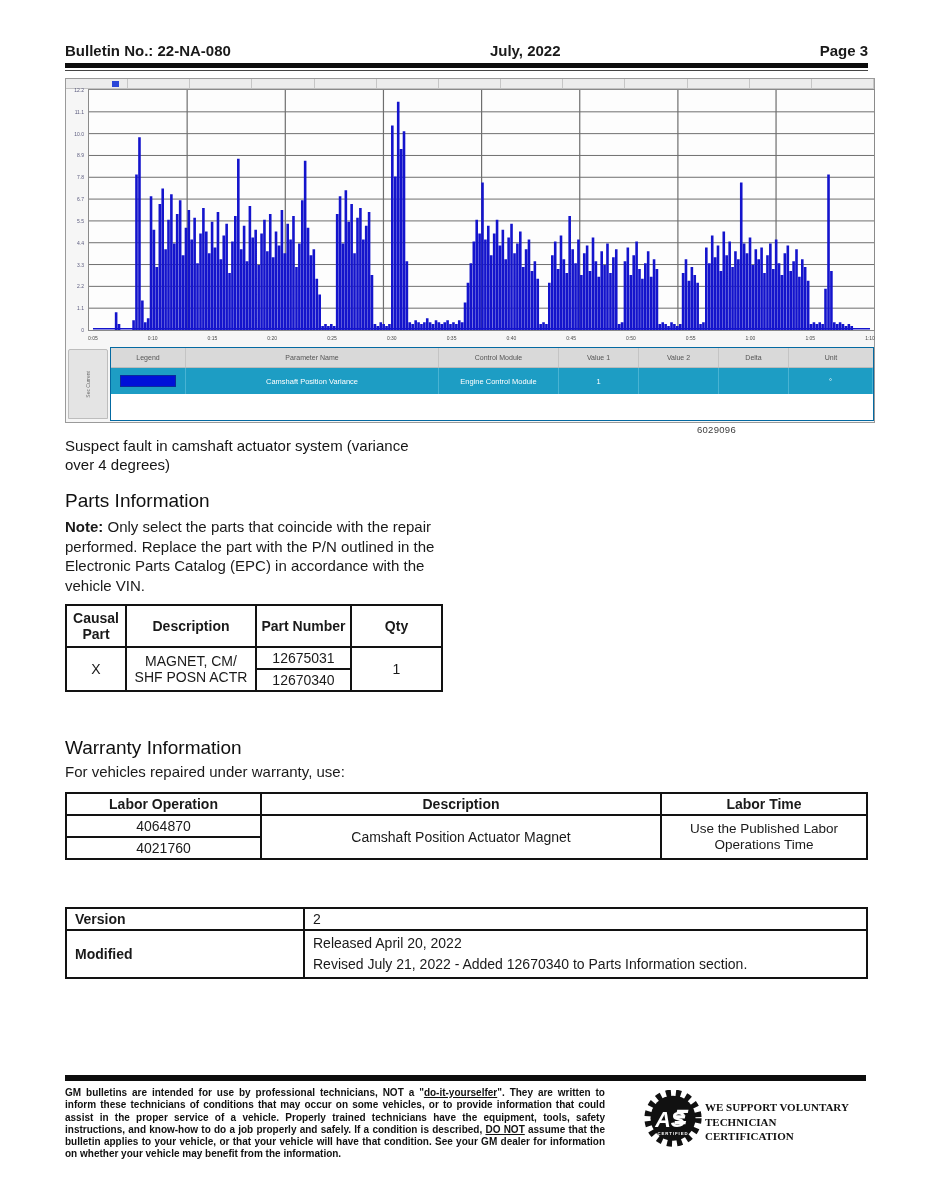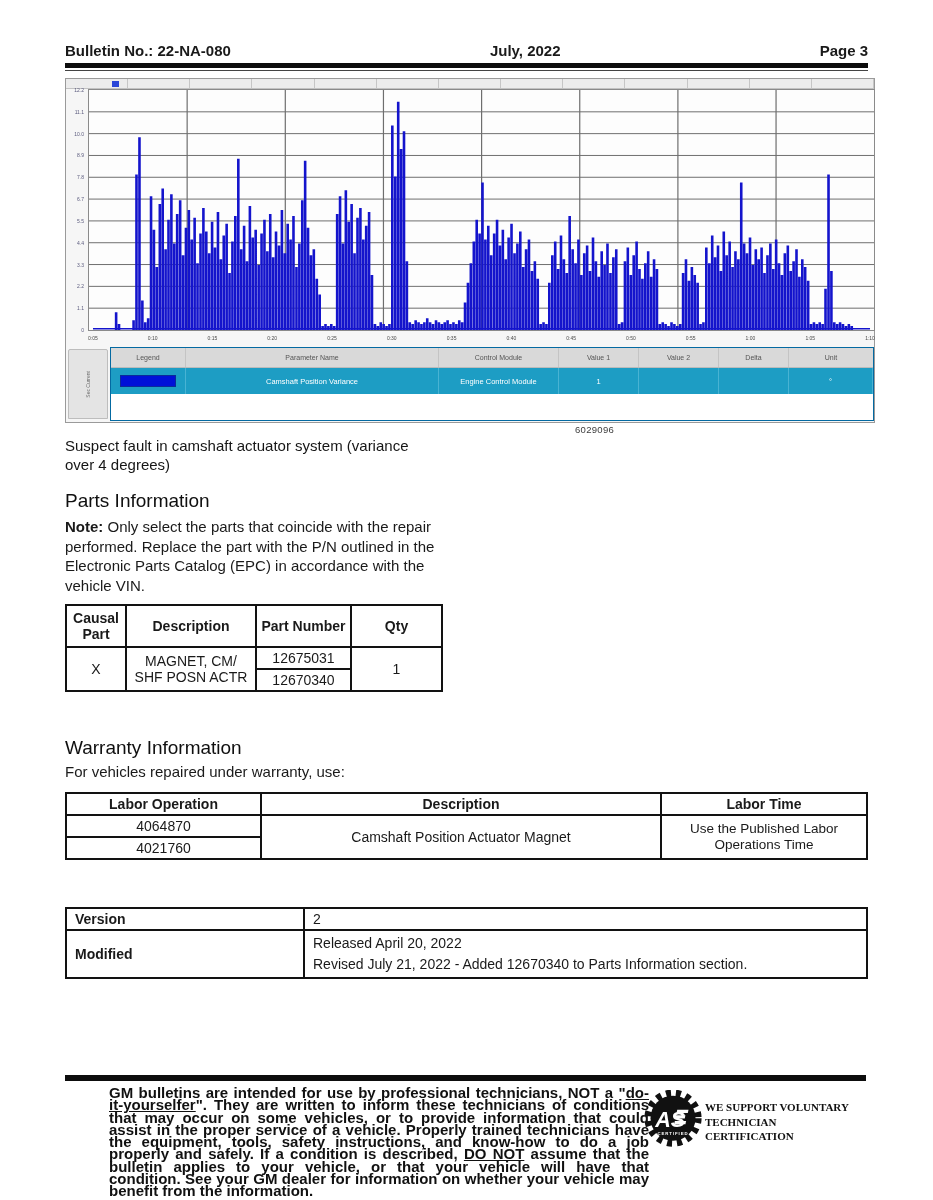--- a/index.html
+++ b/index.html
@@ -27,21 +27,21 @@
   .side-tab span { writing-mode:vertical-rl; transform:rotate(180deg); font-size:5px; color:#6b6b6b; filter:blur(.3px); }
   .dtable { position:absolute; top:268px; left:44px; width:764px; background:#fff; border:1px solid #0369a1; }
   .dtable .hrow { display:flex; height:20px; background:#d9d9d9; border-bottom:1px solid #bbb; }
   .dtable .drow { display:flex; height:26px; background:#1d9dc4; }
   .dtable .erow { height:26px; background:#fff; }
   .dtable .c { display:flex; align-items:center; justify-content:center; border-right:1px solid #c4c4c4; overflow:hidden; }
   .dtable .hrow .c { font-size:7px; color:#555; filter:blur(.25px); }
   .dtable .drow .c { font-size:7.5px; color:#fff; border-right:1px solid #49b3d3; filter:blur(.25px); }
   .c.w1{width:75px}.c.w2{width:253px}.c.w3{width:120px}.c.w4{width:80px}.c.w5{width:80px}.c.w6{width:70px}.c.w7{width:84px; border-right:none;}
   .swatch { width:56px; height:12px; background:#0010d8; border:1px solid #0a2a9a; }
-  .fig-num { top:424px; left:575px; width:283px; text-align:left; font-size:9.5px; color:#3c3c3c; letter-spacing:.3px; }
+  .fig-num { top:424px; left:575px; width:283px; text-align:center; font-size:9.5px; color:#3c3c3c; letter-spacing:.3px; }
 
   
   .caption { top:436px; left:65px; width:368px; font-size:15px; line-height:19px; color:#161616; }
   .sec-title { left:65px; font-size:19px; font-weight:normal; color:#0f0f0f; }
   .note { top:517px; left:65px; width:404px; font-size:15px; line-height:19.5px; }
   .intro { top:763px; left:65px; width:600px; font-size:15px; }
 
   
   table { border-collapse:collapse; }
   .doc-table { position:absolute; background:#fff; }
@@ -54,21 +54,21 @@
   .warr-t th { height:22px; }
   .warr-t td { height:22px; }
   .warr-t td.lt { font-size:13.5px; line-height:16px;margin-top:13px; }
   .ver-t { top:907px; left:65px; width:803px; }
   .ver-t td { border:2px solid #121212; height:22px; text-align:left; padding:2px 8px; }
   .ver-t td.lbl { font-weight:bold; width:238px; }
   .ver-t .two div { line-height:21px; }
 
   
   .foot-bar { top:1075px; left:65px; width:801px; height:6px; background:#0d0d0d; }
-  .disclaimer { top:1087px; left:65px; width:540px; font-size:15px; font-weight:bold; line-height:12.3px; text-align:justify; color:#111;margin-left:44px; }
+  .disclaimer { top:1087px; left:65px; width:540px; font-size:10px; font-weight:bold; line-height:12.3px; text-align:justify; color:#111; }
   .disclaimer .u { text-decoration:underline; }
   .ase { top:1090px; left:643px; width:60px; height:60px; }
   .support { top:1100px; left:705px; width:162px; text-align:left; font-weight:bold; font-size:11px; line-height:14.5px; color:#111;font-family:Liberation Serif, serif; }
 </style>
 </head>
 <body>
 
 <div class="page">
 
   <div class="abs hdr-text">

